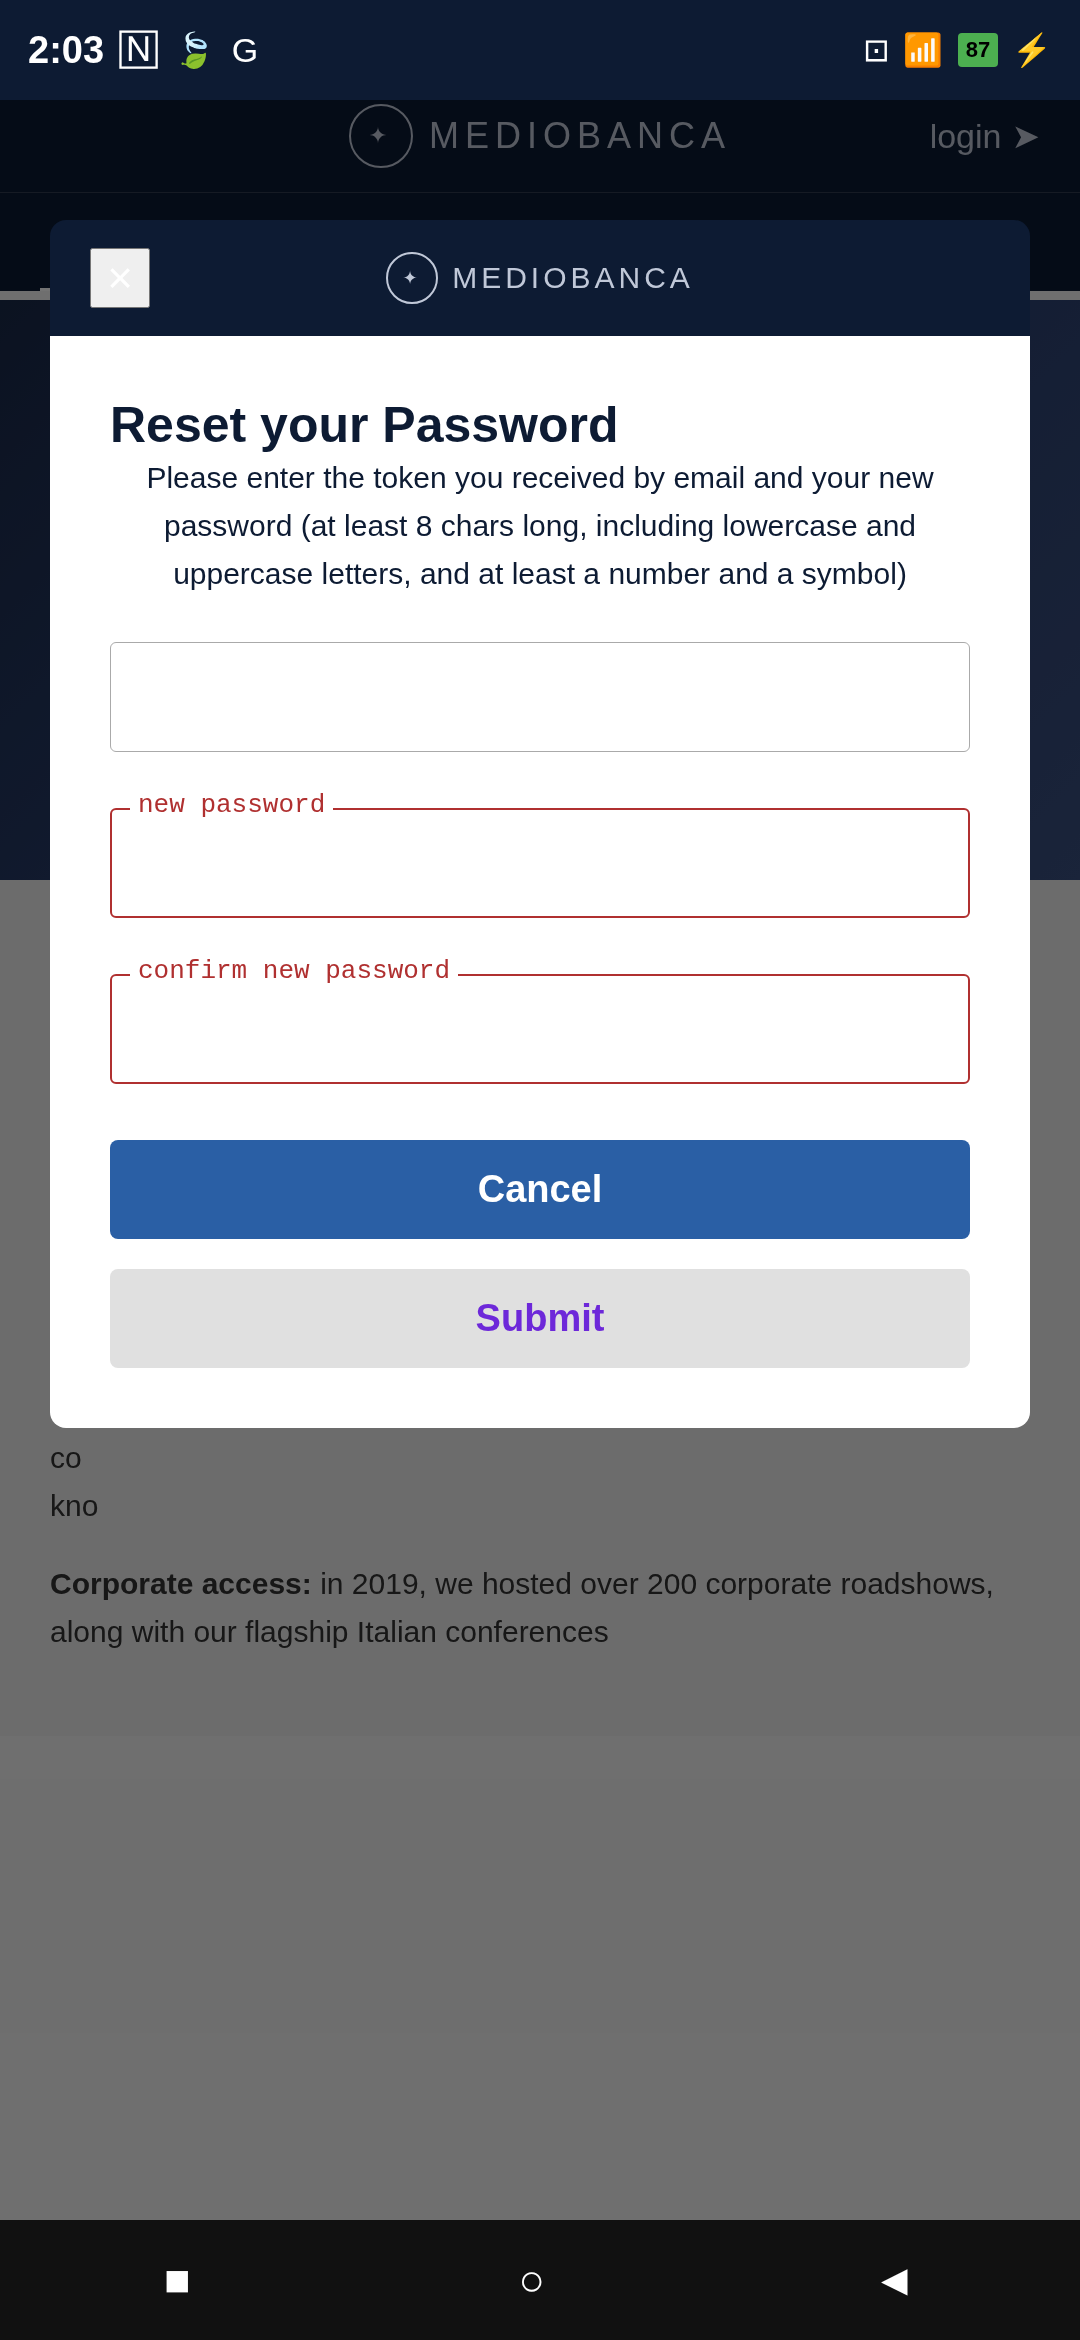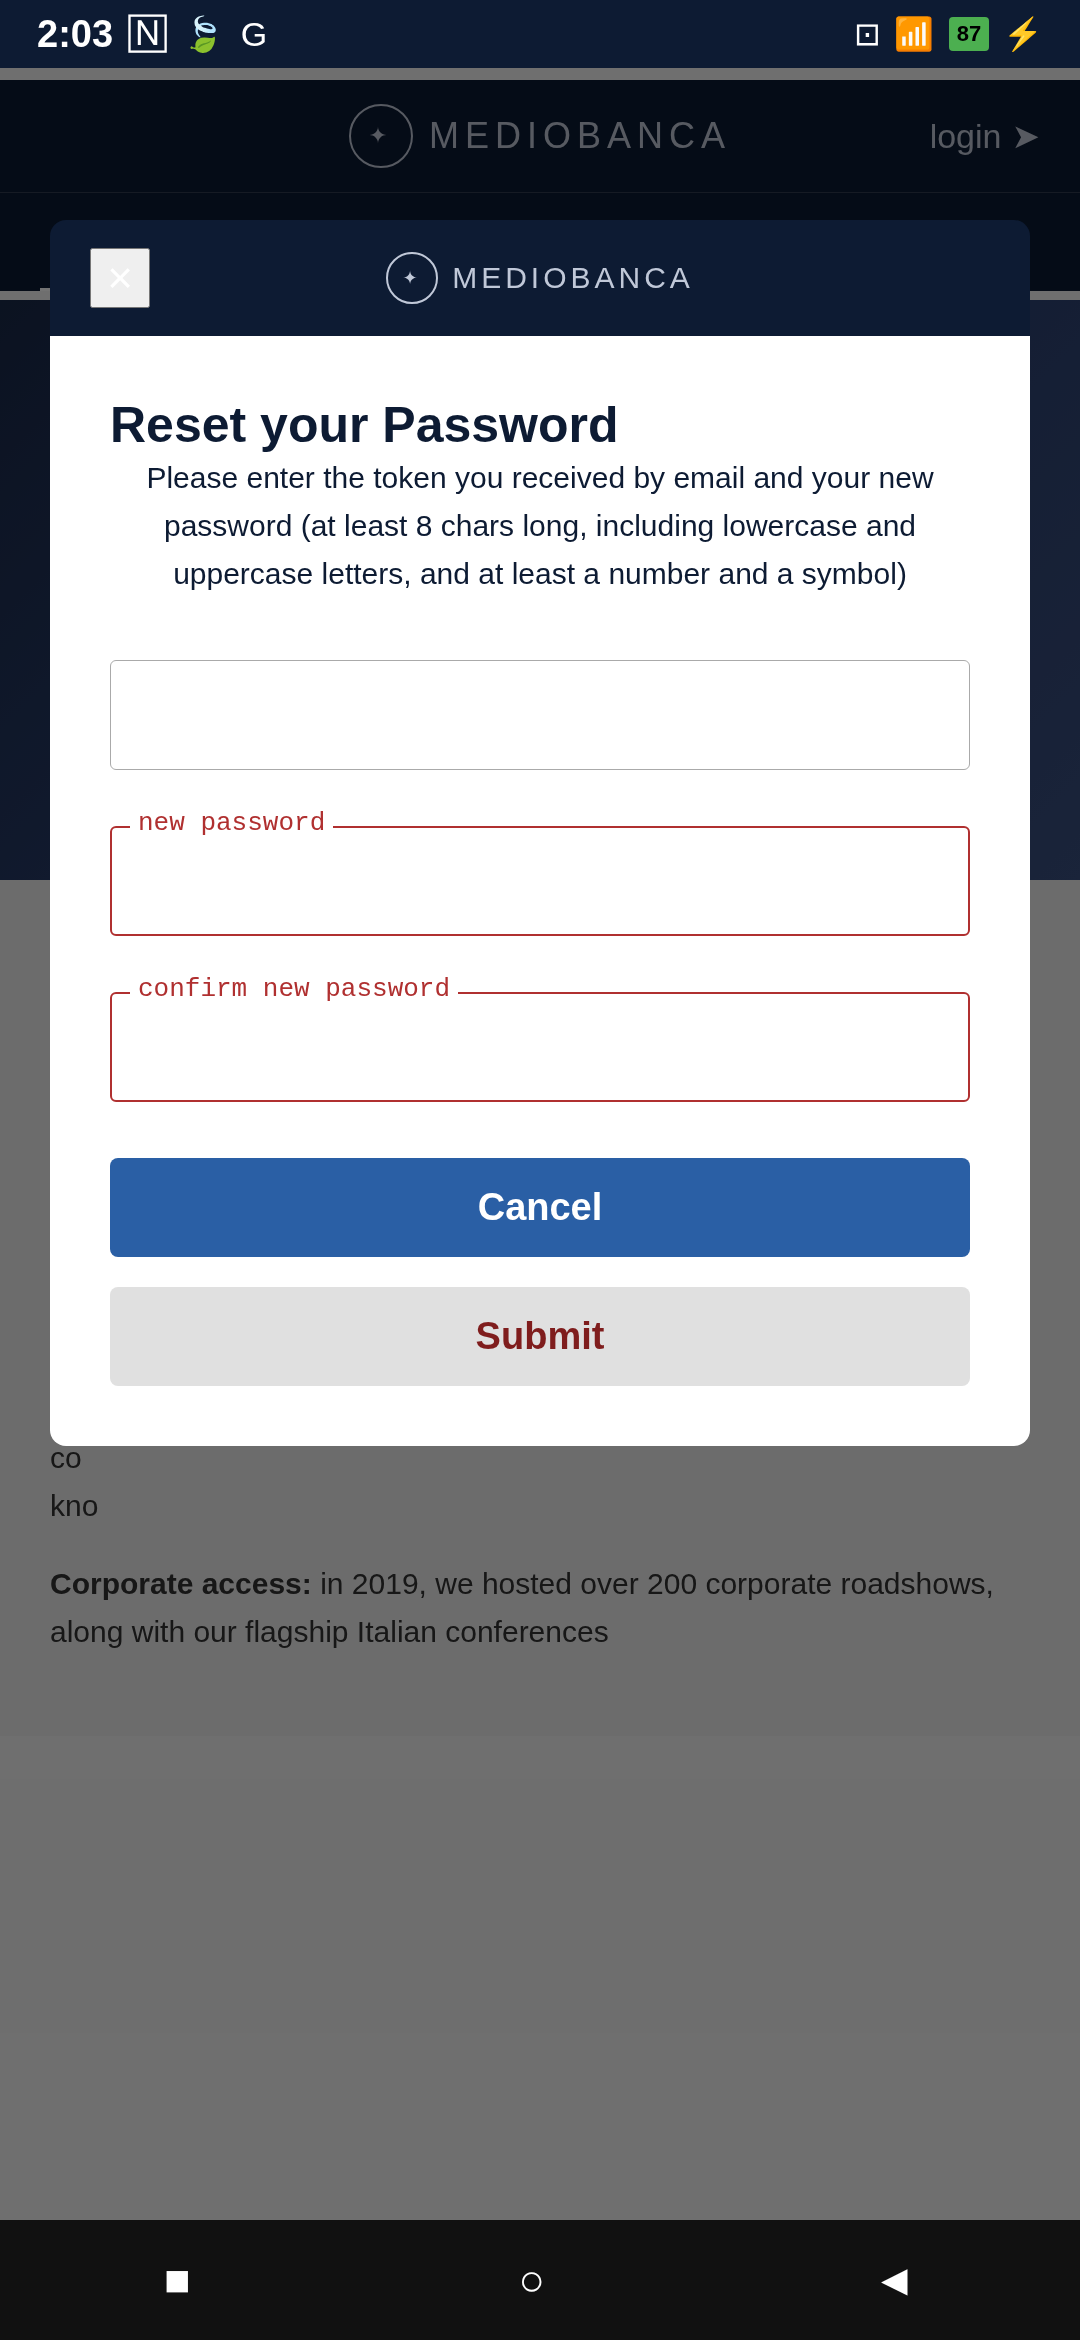--- a/index.html
+++ b/index.html
@@ -13,26 +13,26 @@
       position: relative;
       overflow: hidden;
     }
 
     
     .status-bar {
       position: absolute;
       top: 0;
       left: 0;
       width: 100%;
-      height: 68px;
+      height: 100px;
       background: #0d1b33;
       display: flex;
       align-items: center;
       justify-content: space-between;
-      padding: 0 37px;
+      padding: 0 28px;
       z-index: 100;
     }
     .status-left {
       display: flex;
       align-items: center;
       gap: 16px;
     }
     .status-time {
       color: white;
       font-size: 38px;
@@ -254,21 +254,21 @@
       font-size: 50px;
       font-weight: bold;
       color: #0d1b33;
     }
 
     .modal-desc {
       font-size: 30px;
       color: #0d1b33;
       line-height: 1.6;
       text-align: center;
-      margin-bottom: 62px;
+      margin-bottom: 44px;
     }
 
     
     .field-wrapper {
       margin-bottom: 56px;
       position: relative;
     }
 
     .field-plain {
       width: 100%;
@@ -317,21 +317,21 @@
       border: none;
       border-radius: 8px;
       padding: 28px 70px;
       font-size: 38px;
       font-weight: bold;
       cursor: pointer;
     }
 
     .btn-submit {
       background: #e0e0e0;
-      color: #7f1d1d;
+      color: #6d28d9;
       border: none;
       border-radius: 8px;
       padding: 28px 94px;
       font-size: 38px;
       font-weight: bold;
       cursor: pointer;
     }
 
     
     .bottom-nav {

